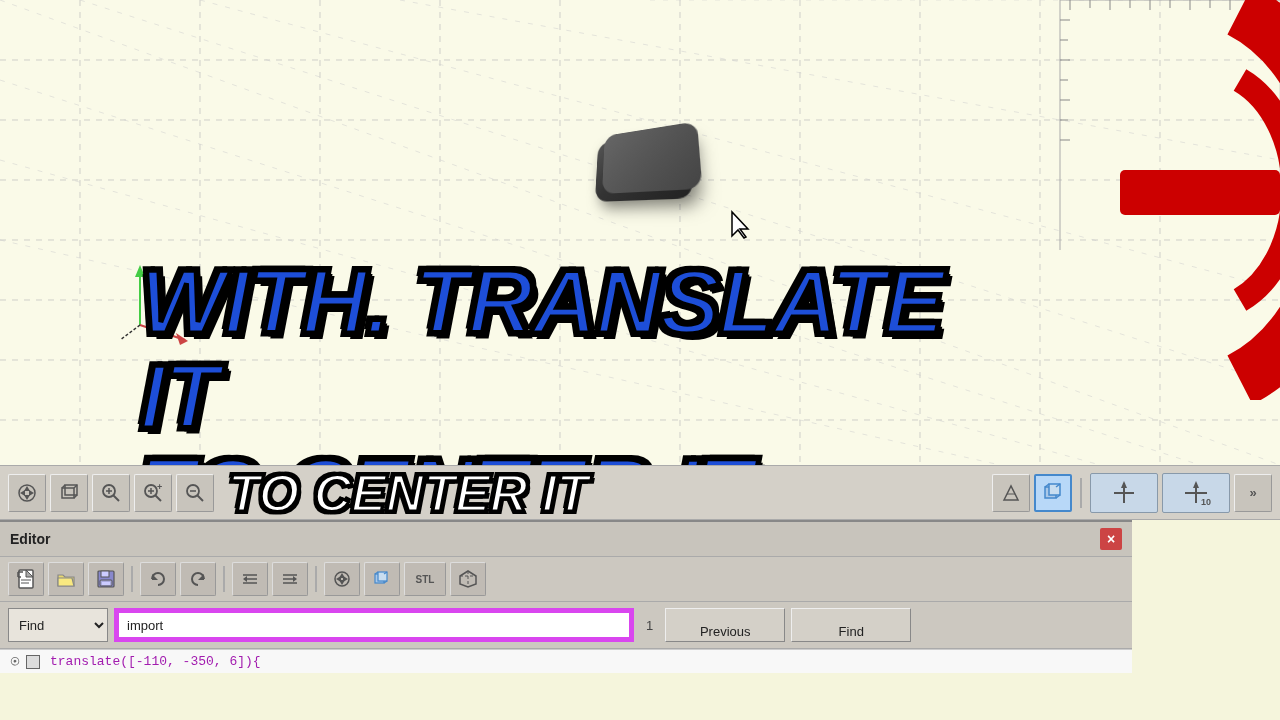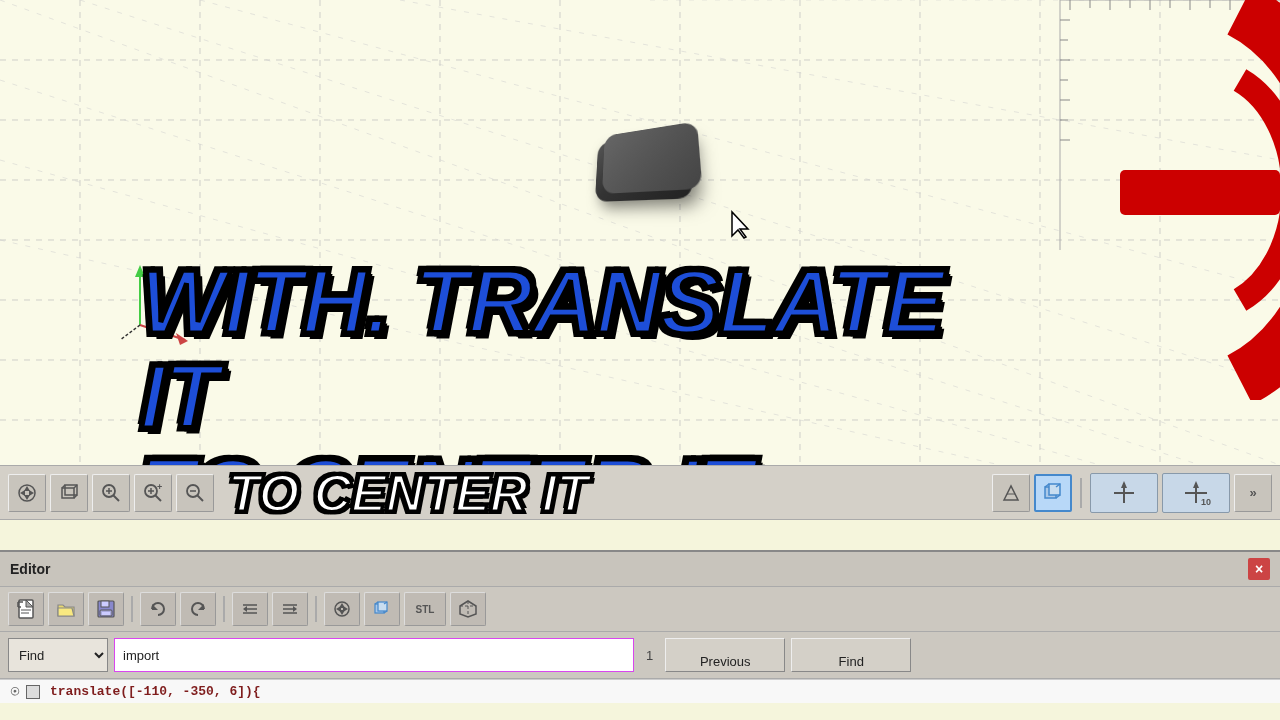--- a/index.html
+++ b/index.html
@@ -138,24 +138,23 @@
       justify-content: center;
       cursor: pointer;
       font-size: 14px;
       border-radius: 2px;
       flex-shrink: 0;
     }
 
     
     #editor-panel {
       position: relative;
-      width: 1280px;
+      width: 1132px;
       background: #d4d0c8;
       border-top: 2px solid #888;
-      margin-top: 30px;
     }
 
     
     .editor-titlebar {
       display: flex;
       align-items: center;
       justify-content: space-between;
       background: #c8c4bc;
       padding: 6px 10px;
       border-bottom: 1px solid #aaa;
@@ -232,21 +231,21 @@
       padding: 0 6px;
       cursor: pointer;
       color: #222;
     }
 
     .find-input {
       flex: 1;
       max-width: 520px;
       height: 34px;
       background: #fff;
-      border: 1px solid #d946ef;
+      border: 5px solid #d946ef;
       font-size: 13px;
       padding: 0 8px;
       color: #222;
     }
 
     .find-count {
       font-size: 13px;
       color: #444;
       padding: 0 6px;
     }
@@ -270,21 +269,21 @@
       padding: 4px 10px;
       font-family: 'Courier New', monospace;
       font-size: 13px;
       color: #222;
       border-top: 1px solid #ccc;
       display: flex;
       align-items: center;
       gap: 6px;
     }
     .code-line .bullet { color: #666; font-size: 10px; }
-    .code-text-red { color: #7f1d1d; font-weight: bold; }
+    .code-text-red { color: #a21caf; font-weight: normal; }
     .code-icon {
       width: 14px;
       height: 14px;
       border: 1px solid #666;
       background: #ddd;
       display: inline-block;
       margin-right: 4px;
     }
 
     

